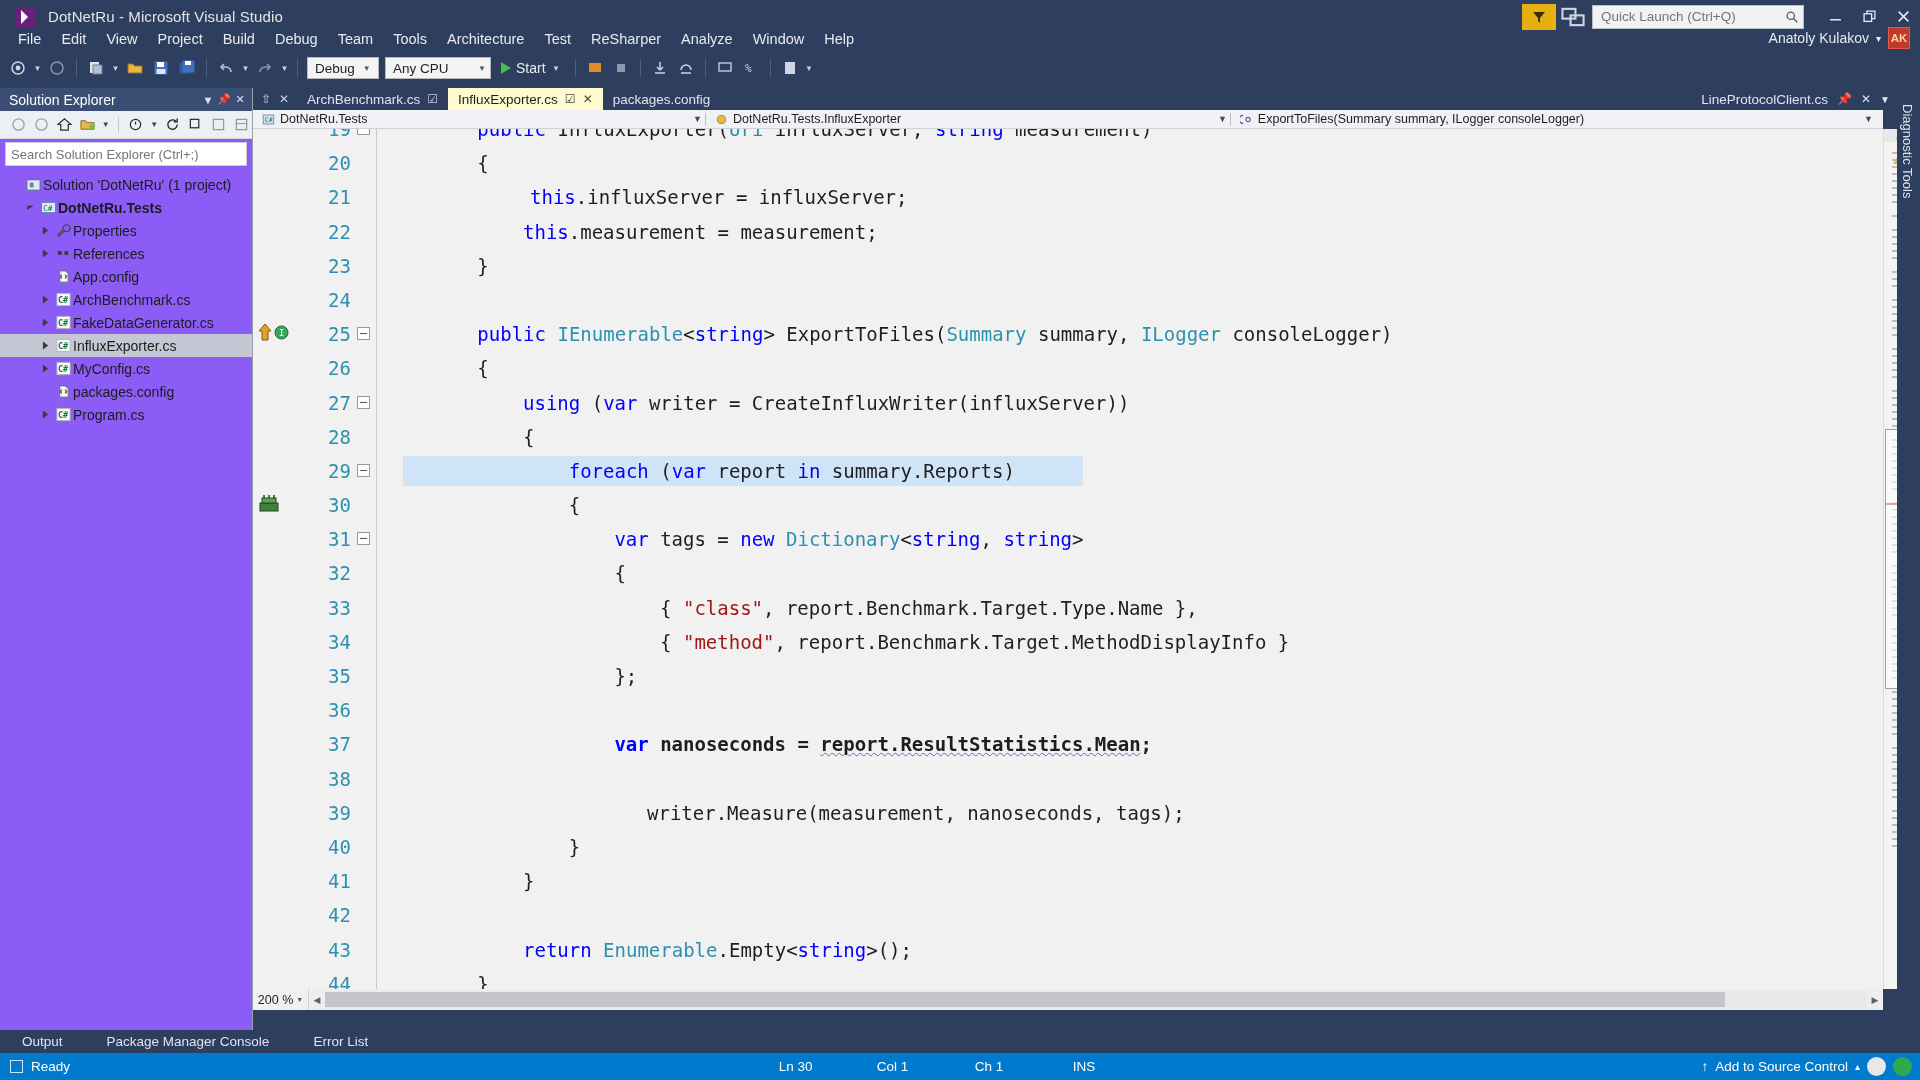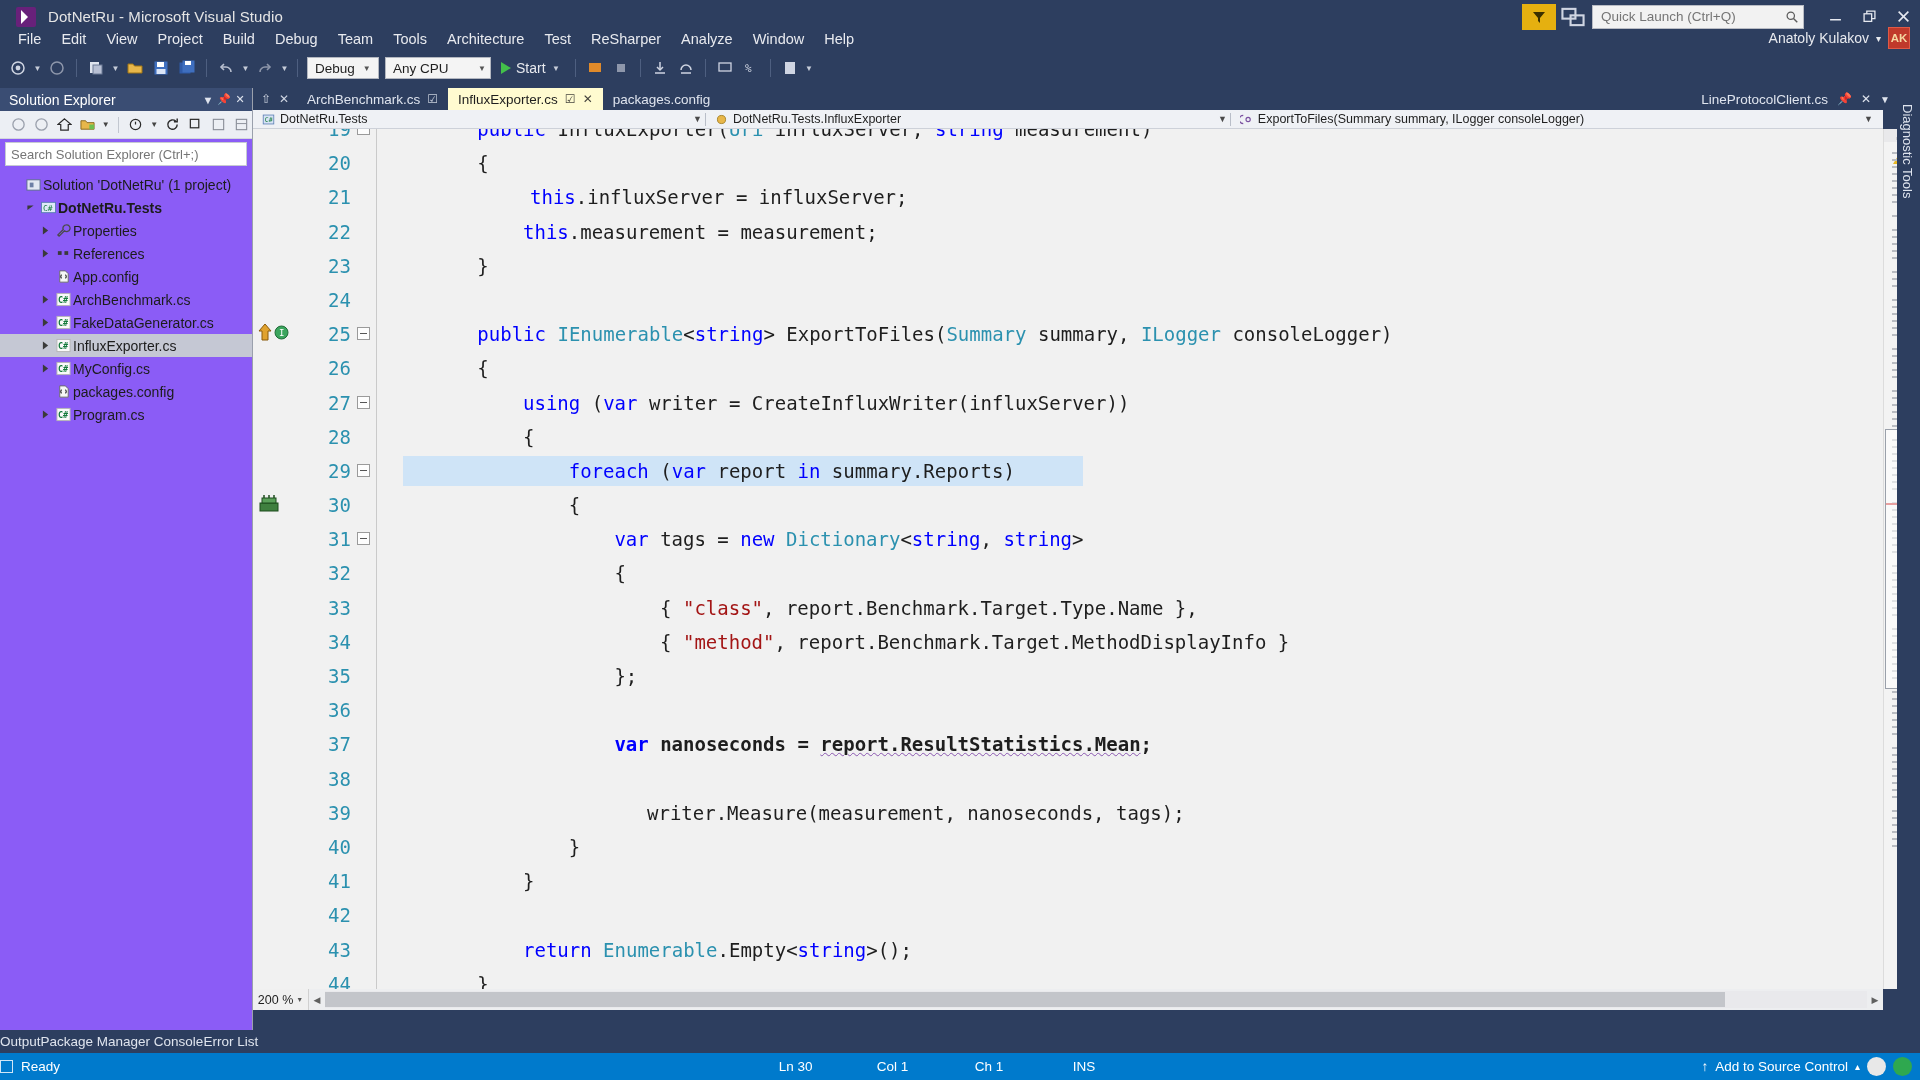--- a/index.html
+++ b/index.html
@@ -237,27 +237,27 @@
   .right-tab span {
     position: absolute; top: 16px; left: 3px; color: #dfe4ee; font-size: 13px;
     writing-mode: vertical-rl; white-space: nowrap;
   }
 
   
   .bottom-tabs {
     position: absolute; left: 0; top: 1030px; width: 1920px; height: 23px;
     background: #2d3e5f; display: flex; align-items: center; font-size: 13.5px; color: #dfe4ee;
   }
-  .btab { padding: 0 0; height: 23px; display: flex; align-items: center; white-space: nowrap; }
+  .btab { padding: 0 22px; height: 23px; display: flex; align-items: center; white-space: nowrap; }
 
   .statusbar {
     position: absolute; left: 0; top: 1053px; width: 1920px; height: 27px;
     background: #007acc; display: flex; align-items: center; color: #fff; font-size: 13.5px;
   }
-  .sb-ready { display: flex; align-items: center; gap: 8px; width: 380px; }
+  .sb-ready { display: flex; align-items: center; gap: 8px; padding-left: 10px; width: 380px; }
   .sb-flag { width: 13px; height: 13px; border: 1.5px solid #cfe6f7; }
   .sb-grow { flex: 1; }
   .sb-cell { width: 98px; text-align: left; }
   .sb-right { display: flex; align-items: center; gap: 7px; padding-right: 8px; }
   .sb-circle { width: 19px; height: 19px; border-radius: 50%; background: #e8e8e8; }
   .sb-circle.g { background: #2fa84f; }
 </style>
 </head>
 <body>
 

